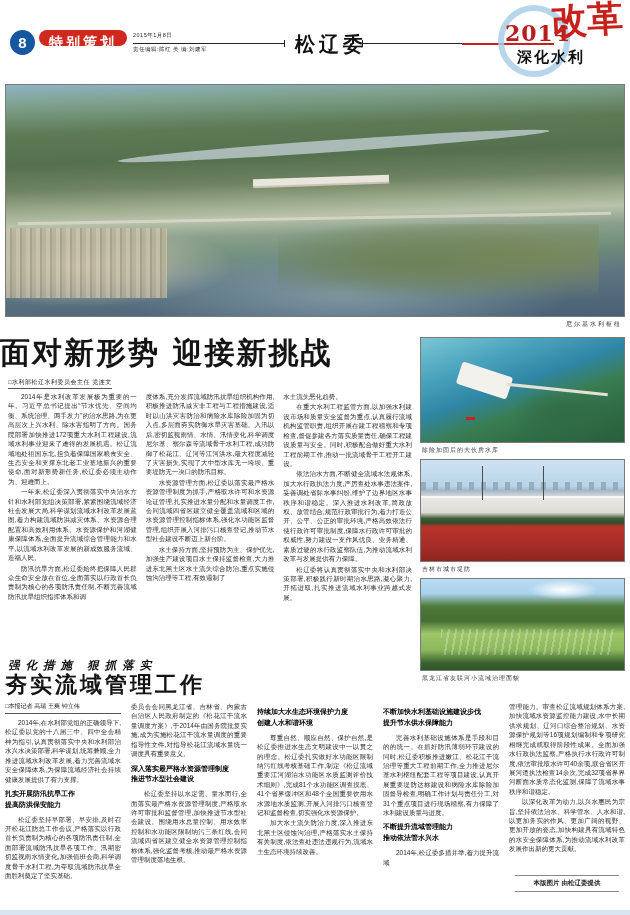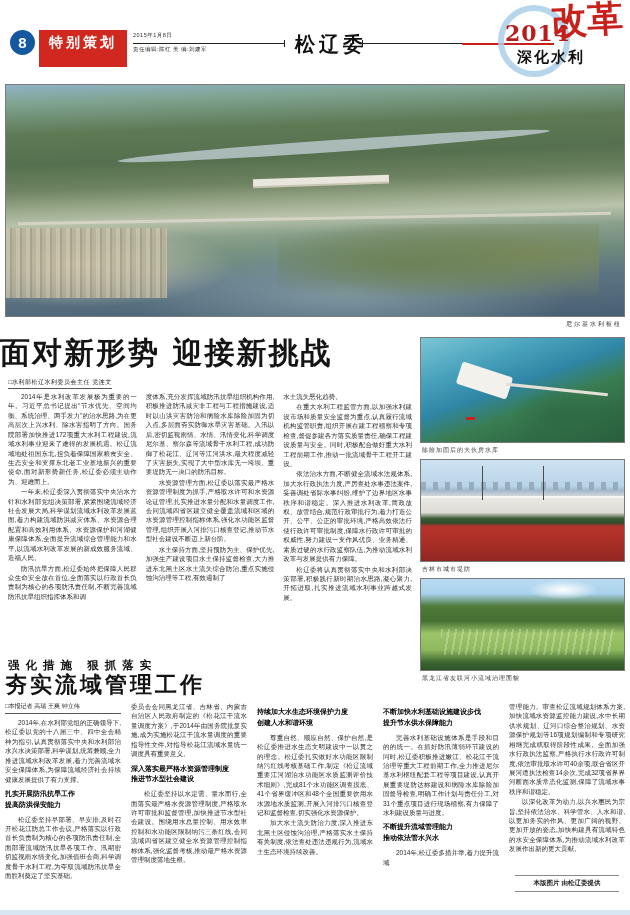--- a/index.html
+++ b/index.html
@@ -3,22 +3,22 @@
 <meta charset="utf-8">
 <style>
   html,body{margin:0;padding:0;background:#e9e9e9;}
   .page{position:relative;width:630px;height:915px;background:#ffffff;margin:0 auto;
         font-family:"Liberation Sans",sans-serif;color:#222;overflow:hidden;}
 
   
   .hdr{position:absolute;left:0;top:0;width:630px;height:82px;}
   .pagenum{position:absolute;left:10px;top:30px;width:25px;height:25px;border-radius:50%;
            background:#1558a0;color:#fff;font-weight:bold;font-size:15px;line-height:25px;text-align:center;}
-  .secbadge{position:absolute;left:39px;top:30px;height:37px;padding:0 10px;background:#d0281e;color:#fff;
-            font-weight:bold;font-size:14px;line-height:25px;letter-spacing:3px;}
+  .secbadge{position:absolute;left:39px;top:30px;height:16px;padding:0 10px;background:#d0281e;color:#fff;
+            font-weight:bold;font-size:14px;line-height:25px;letter-spacing:3px;border-radius:8px;}
   .dateline{position:absolute;left:133px;top:32px;font-size:5.5px;color:#333;letter-spacing:.5px;}
   .edline{position:absolute;left:133px;top:46px;font-size:5.5px;color:#333;letter-spacing:.5px;}
   .rule1{position:absolute;left:133px;top:43px;width:152px;height:1px;background:#222;}
   .rule1 .tick{position:absolute;right:0;top:-3px;width:1px;height:7px;background:#222;}
   .centertitle{position:absolute;left:295px;top:31px;font-size:20px;font-weight:bold;letter-spacing:4px;color:#111;}
   .rule2{position:absolute;left:362px;top:43px;width:100px;height:1px;background:#222;}
   .rule2 .tick{position:absolute;left:0;top:-3px;width:1px;height:7px;background:#222;}
   .rule2red{position:absolute;left:462px;top:43px;width:92px;height:2px;background:#c8201a;}
   .logoring{position:absolute;left:498px;top:5px;width:60px;height:60px;border:6px solid #aacfe9;
             border-radius:50%;opacity:.85;}
@@ -79,21 +79,21 @@
   .ph2-rail{position:absolute;left:0;top:36%;width:100%;height:2px;background:#f7f7f5;}
   .ph2-lamp{position:absolute;top:6%;width:1px;height:34%;background:#4a4a4a;}
   .ph3{width:205px;height:93px;
     background:
       radial-gradient(ellipse 50px 14px at 70% 12%, #ffffff 0%, rgba(255,255,255,0) 70%),
       linear-gradient(180deg,#badcf2 0%, #a9d2ec 16%, #4f7a3a 30%, #456f33 46%, #9ec56a 60%, #8db85c 78%, #3a6330 92%, #2f5528 100%);}
   .ph3-rows{position:absolute;left:10%;top:55%;width:85%;height:28%;
     background:repeating-linear-gradient(100deg,rgba(255,255,255,.25) 0 2px, rgba(0,0,0,0) 2px 7px);}
 
   
-  .kicker{position:absolute;left:8px;top:658px;font-weight:bold;font-size:11.5px;letter-spacing:6px;color:#111;}
+  .kicker{position:absolute;left:8px;top:658px;font-weight:bold;font-size:11.5px;letter-spacing:6px;color:#111;font-style:italic;}
   .headline2{position:absolute;left:5px;top:670px;font-family:"DejaVu Serif",serif;font-weight:bold;
              font-size:22px;letter-spacing:3px;color:#141414;text-align:right;}
   .cols2{position:absolute;left:5px;top:702px;width:620px;height:192px;display:flex;gap:10px;}
   .cols2 .col{flex:1 1 0;overflow:hidden;position:relative;}
   .credit{position:absolute;left:5%;bottom:2px;width:90%;text-align:center;font-weight:bold;font-size:6.5px;
           color:#222;border-top:1px solid #888;border-bottom:1px solid #888;padding:3px 0;background:#fff;}
 
   .botstrip{position:absolute;left:0;bottom:0;width:630px;height:5px;background:#d7e6f2;}
 </style>
 </head>

